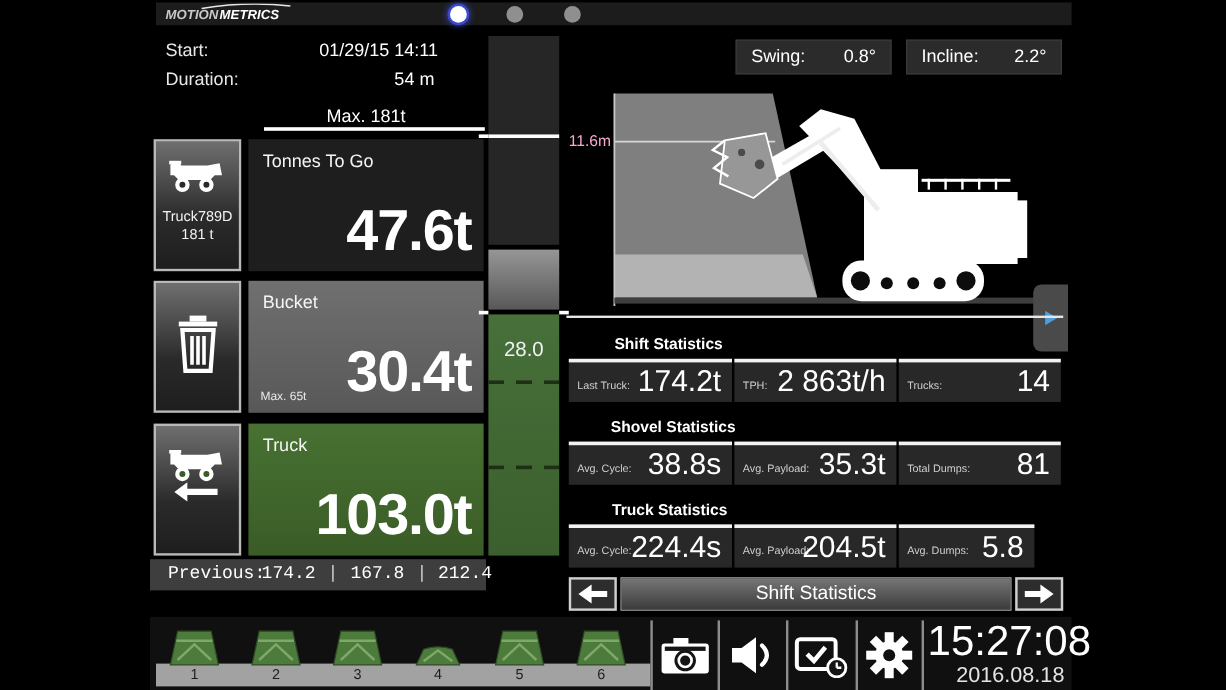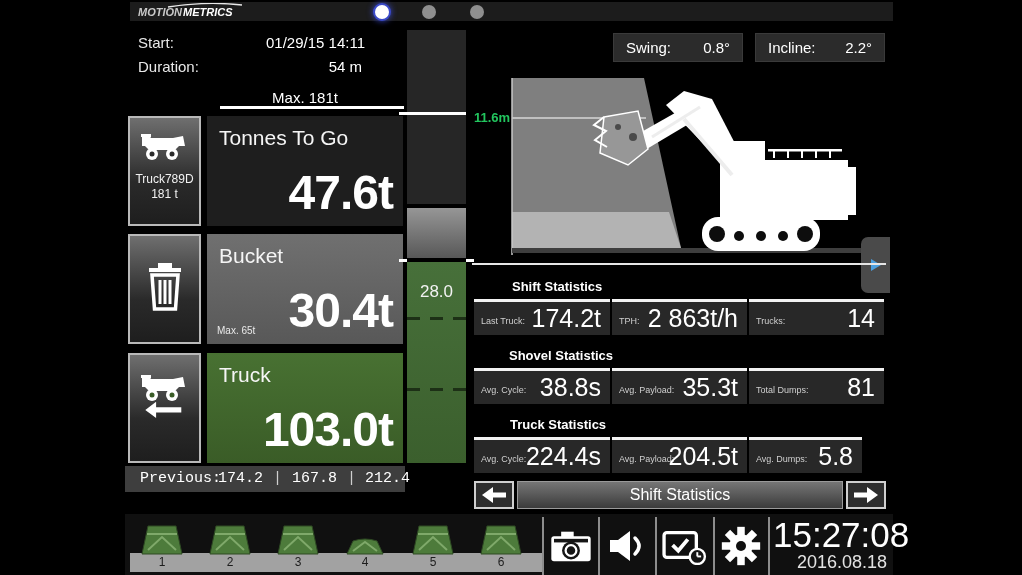--- a/index.html
+++ b/index.html
@@ -15,21 +15,21 @@
 
   
   .sess-label{color:#e8e8e8;font-size:15px;}
   .sess-value{color:#fff;font-size:15px;text-align:right;width:160px;}
 
   
   .iconbox{left:128px;width:73px;background:linear-gradient(#6f6f6f,#2a2a2a 60%,#1e1e1e);
            border:2px solid #b9b9b9;box-sizing:border-box;text-align:center;}
   .iconbox .cap{font-size:12px;color:#f2f2f2;line-height:15px;}
   .tile{left:207px;width:196px;box-sizing:border-box;}
-  .tile .label{position:absolute;left:12px;top:10px;font-size:21px;color:#f5f5f5;}
+  .tile .label{position:absolute;left:12px;top:10px;font-size:15px;color:#f5f5f5;}
   .tile .big{position:absolute;right:10px;bottom:6px;font-size:48px;font-weight:700;color:#fff;letter-spacing:-1px;}
   .tile .sub{position:absolute;left:10px;bottom:8px;font-size:10px;color:#e9e9e9;}
   .t-dark{background:#1e1e1e;}
   .t-gray{background:linear-gradient(#707070,#585858);}
   .t-green{background:linear-gradient(#487132,#3a5c27);}
   .maxheader{font-size:15px;font-weight:400;color:#fff;}
   .prevbar{left:125px;top:466px;width:280px;height:26px;background:#3e3e3e;font-size:15px;}
   .prevbar span{position:absolute;top:4px;font-family:Liberation Mono, monospace;}
 
   
@@ -195,21 +195,21 @@
       <polygon points="252,98 196,40 214,26 242,34 272,92 262,102" fill="#fff"></polygon>
       <polygon points="212,44 152,78 160,94 222,57" fill="#fff"></polygon>
       <line x1="262" y1="110" x2="214" y2="54" stroke="#ededed" stroke-width="4"></line>
       <line x1="230" y1="42" x2="182" y2="72" stroke="#ededed" stroke-width="3"></line>
       <polygon points="134,52 168,46 178,84 158,100 130,88" fill="#979797" stroke="#fff" stroke-width="1.5"></polygon>
       <path d="M134,52 l-10,8 l12,6 l-11,9 l12,7" stroke="#fff" stroke-width="2" fill="none"></path>
       <circle cx="163" cy="72" r="4" fill="#4a4a4a"></circle>
         <circle cx="148" cy="62" r="3" fill="#4a4a4a"></circle>
     </g>
   </svg>
-  <div class="abs" style="left:474px;top:110px;font-size:13px;font-weight:700;color:#22c55e">11.6m</div>
+  <div class="abs" style="left:474px;top:110px;font-size:13px;font-weight:400;color:#f9a8d4">11.6m</div>
 
   <div class="abs sidetab">
     <svg width="12" height="14" viewBox="0 0 12 14">
       <polygon points="1,1 11,7 1,13" fill="#4a9fe0"></polygon>
     </svg>
   </div>
 
   <div class="abs" style="left:472px;top:263px;width:414px;height:2px;background:#e6e6e6"></div>
 
   <div class="abs sec-h" style="left:512px;top:279px">Shift Statistics</div>

